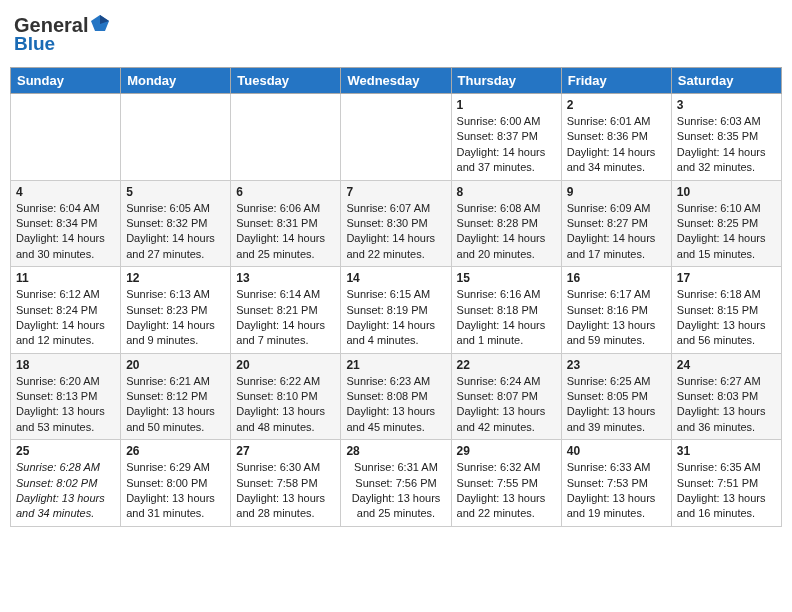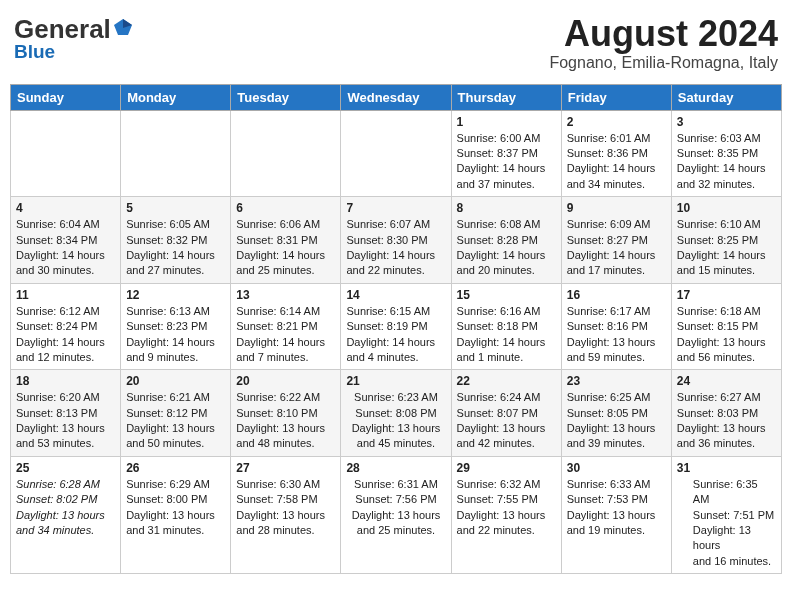--- a/index.html
+++ b/index.html
@@ -73,21 +73,21 @@
       line-height: 1.4;
     }
     .empty-cell {
       background: #fff !important;
     }
     .logo-row {
       display: flex;
       align-items: center;
     }
     .logo-text-general {
-      font-size: 26px;
+      font-size: 20px;
       font-weight: bold;
       color: #333;
     }
     .logo-text-blue {
       font-size: 19px;
       font-weight: bold;
       color: #1a6bb5;
     }
     .logo-flag {
       width: 22px;
@@ -103,24 +103,20 @@
   <div class="logo">
     <div class="logo-row">
       <span class="logo-text-general">General</span>
       <svg class="logo-flag" viewBox="0 0 22 22">
         <polygon points="11,2 20,8 16,18 6,18 2,8" fill="#2575c4"></polygon>
         <polygon points="11,2 20,8 11,11" fill="#1a4a8a"></polygon>
       </svg>
     </div>
     <span class="logo-text-blue" style="margin-top:-4px;">Blue</span>
   </div>
-  <div class="title-block">
-    <div class="month-title">August 2024</div>
-    <div class="location-title">Fognano, Emilia-Romagna, Italy</div>
-  </div>
 </div>
 
 <table class="calendar">
   <thead>
     <tr>
     <th>Sunday</th>
         <th>Monday</th>
         <th>Tuesday</th>
         <th>Wednesday</th>
         <th>Thursday</th>
@@ -275,21 +271,21 @@
         </td>
         <td>
           <span class="day-number">20</span>
           <div class="day-info" style="white-space: pre-line;">Sunrise: 6:22 AM
 Sunset: 8:10 PM
 Daylight: 13 hours
 and 48 minutes.</div>
         </td>
         <td>
           <span class="day-number">21</span>
-          <div class="day-info" style="white-space: pre-line; text-align: center;">Sunrise: 6:23 AM
+          <div class="day-info" style="white-space: pre-line;">Sunrise: 6:23 AM
 Sunset: 8:08 PM
 Daylight: 13 hours
 and 45 minutes.</div>
         </td>
         <td>
           <span class="day-number">22</span>
           <div class="day-info" style="white-space: pre-line;">Sunrise: 6:24 AM
 Sunset: 8:07 PM
 Daylight: 13 hours
 and 42 minutes.</div>
@@ -339,28 +335,28 @@
 and 25 minutes.</div>
         </td>
         <td>
           <span class="day-number">29</span>
           <div class="day-info" style="white-space: pre-line;">Sunrise: 6:32 AM
 Sunset: 7:55 PM
 Daylight: 13 hours
 and 22 minutes.</div>
         </td>
         <td>
-          <span class="day-number">30</span>
+          <span class="day-number">40</span>
           <div class="day-info" style="white-space: pre-line;">Sunrise: 6:33 AM
 Sunset: 7:53 PM
 Daylight: 13 hours
 and 19 minutes.</div>
         </td>
         <td>
           <span class="day-number">31</span>
-          <div class="day-info" style="white-space: pre-line; margin-left: 16px;">Sunrise: 6:35 AM
+          <div class="day-info" style="white-space: pre-line;">Sunrise: 6:35 AM
 Sunset: 7:51 PM
 Daylight: 13 hours
 and 16 minutes.</div>
         </td>
       </tr>
     </tbody>
 </table>
 
 </body></html>

